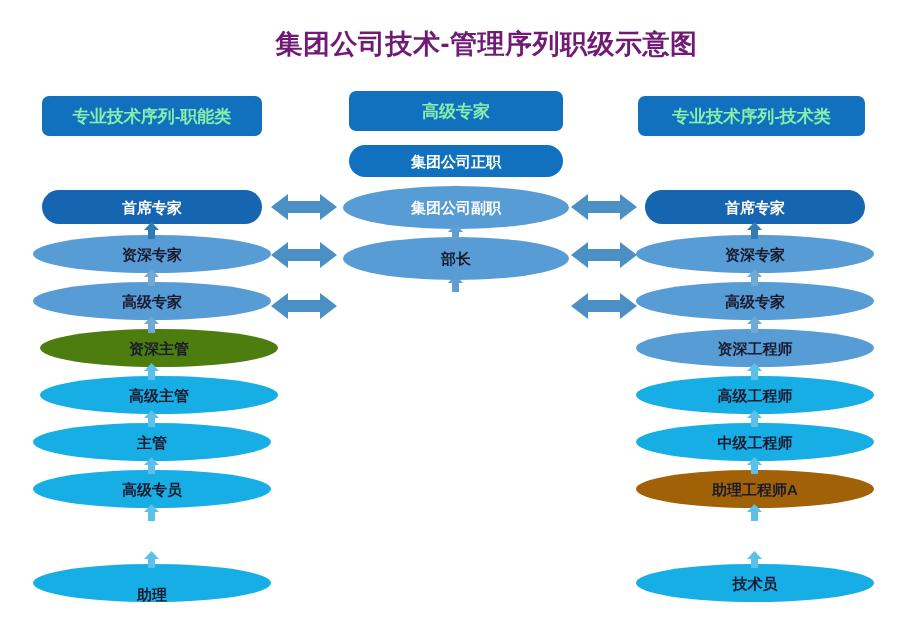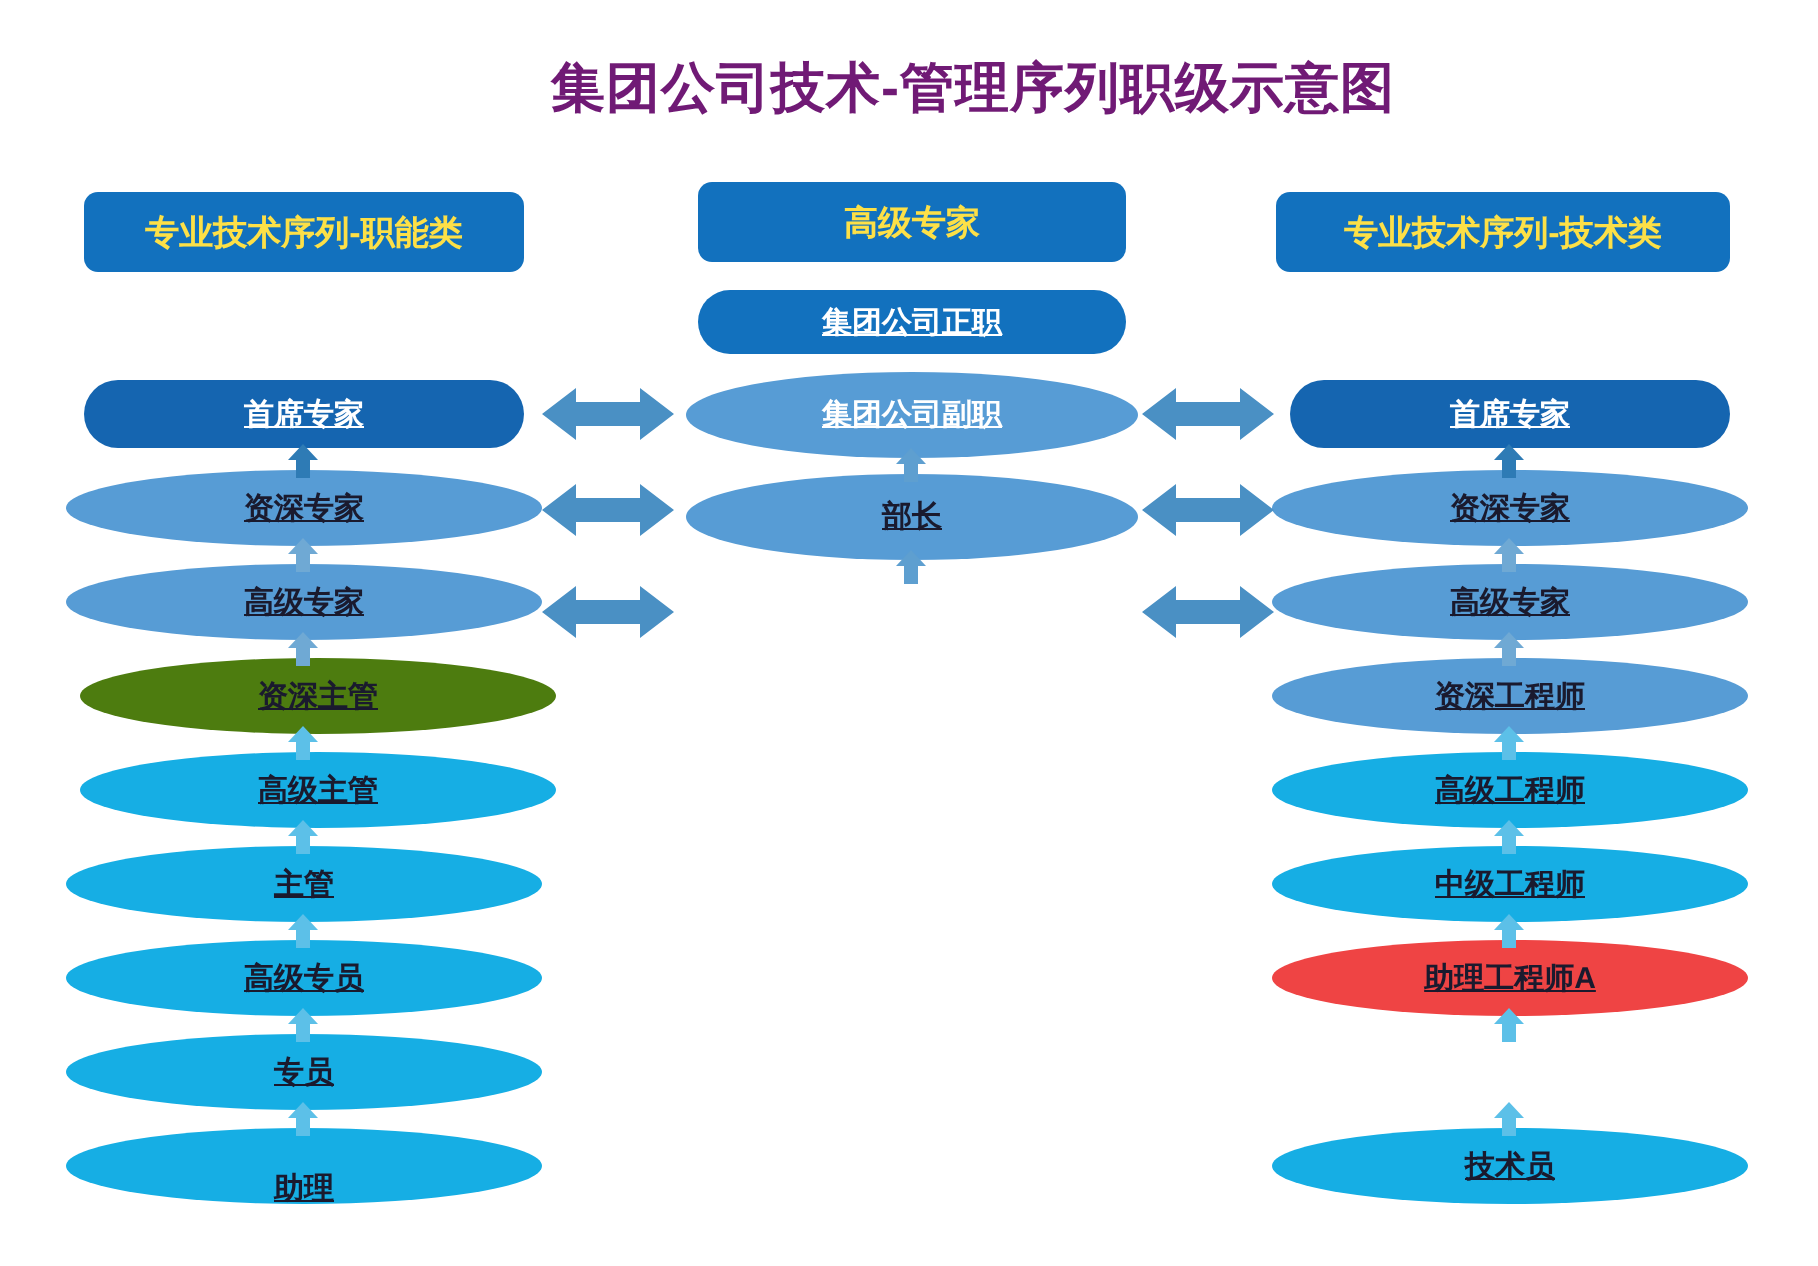--- a/index.html
+++ b/index.html
@@ -32,21 +32,21 @@
     white-space: nowrap;
     margin-left: 32px;
   }
 
   
   .col-header {
     position: absolute;
     height: 40px;
     border-radius: 7px;
     background: #1271BE;
-    color: #fde047;
+    color: #86efac;
     font-size: 17px;
     font-weight: bold;
     display: flex;
     align-items: center;
     justify-content: center;
     white-space: nowrap;
     box-sizing: border-box;
   }
   .col-header.left   { left: 42px;  top: 96px;  width: 220px; }
   .col-header.center { left: 349px; top: 91px;  width: 214px; }
@@ -72,21 +72,20 @@
     border-radius: 50%;
     white-space: nowrap;
     box-sizing: border-box;
   }
 
   .node-label {
     font-size: 15px;
     font-weight: bold;
     line-height: 1;
     pointer-events: none;
-    text-decoration: underline;
   }
   .txt-white { color: #ffffff; }
   .txt-dark  { color: #1a1a2e; }
 
   
   .up-arrow {
     position: absolute;
     width: 15px;
     height: 17px;
   }
@@ -131,23 +130,20 @@
   </div>
   <div class="ellipse" style="left:40px; top:376px; width:238px; height:38px; background:#16AEE4;">
     <span class="node-label txt-dark">高级主管</span>
   </div>
   <div class="ellipse" style="left:33px; top:423px; width:238px; height:38px; background:#16AEE4;">
     <span class="node-label txt-dark">主管</span>
   </div>
   <div class="ellipse" style="left:33px; top:470px; width:238px; height:38px; background:#16AEE4;">
     <span class="node-label txt-dark">高级专员</span>
   </div>
-  <div class="ellipse" style="left:33px; top:517px; width:238px; height:38px; background:#16AEE4;">
-    <span class="node-label txt-dark">专员</span>
-  </div>
   <div class="ellipse" style="left:33px; top:564px; width:238px; height:38px; background:#16AEE4;align-items:flex-end;">
     <span class="node-label txt-dark">助理</span>
   </div>
 
   <div class="up-arrow" style="left:144px; top:222px;">
     <svg viewBox="0 0 15 17">
         <polygon points="7.5,0 15,8 11,8 11,17 4,17 4,8 0,8" fill="#2E7BB5"></polygon>
       </svg>
   </div>
   <div class="up-arrow" style="left:144px; top:269px;">
@@ -218,21 +214,21 @@
   </div>
   <div class="ellipse" style="left:636px; top:329px; width:238px; height:38px; background:#579CD5;">
     <span class="node-label txt-dark">资深工程师</span>
   </div>
   <div class="ellipse" style="left:636px; top:376px; width:238px; height:38px; background:#16AEE4;">
     <span class="node-label txt-dark">高级工程师</span>
   </div>
   <div class="ellipse" style="left:636px; top:423px; width:238px; height:38px; background:#16AEE4;">
     <span class="node-label txt-dark">中级工程师</span>
   </div>
-  <div class="ellipse" style="left:636px; top:470px; width:238px; height:38px; background:#ef4444;">
+  <div class="ellipse" style="left:636px; top:470px; width:238px; height:38px; background:#a16207;">
     <span class="node-label txt-dark">助理工程师A</span>
   </div>
   <div class="ellipse" style="left:636px; top:564px; width:238px; height:38px; background:#16AEE4;">
     <span class="node-label txt-dark">技术员</span>
   </div>
 
   <div class="up-arrow" style="left:747px; top:222px;">
     <svg viewBox="0 0 15 17">
         <polygon points="7.5,0 15,8 11,8 11,17 4,17 4,8 0,8" fill="#2E7BB5"></polygon>
       </svg>

